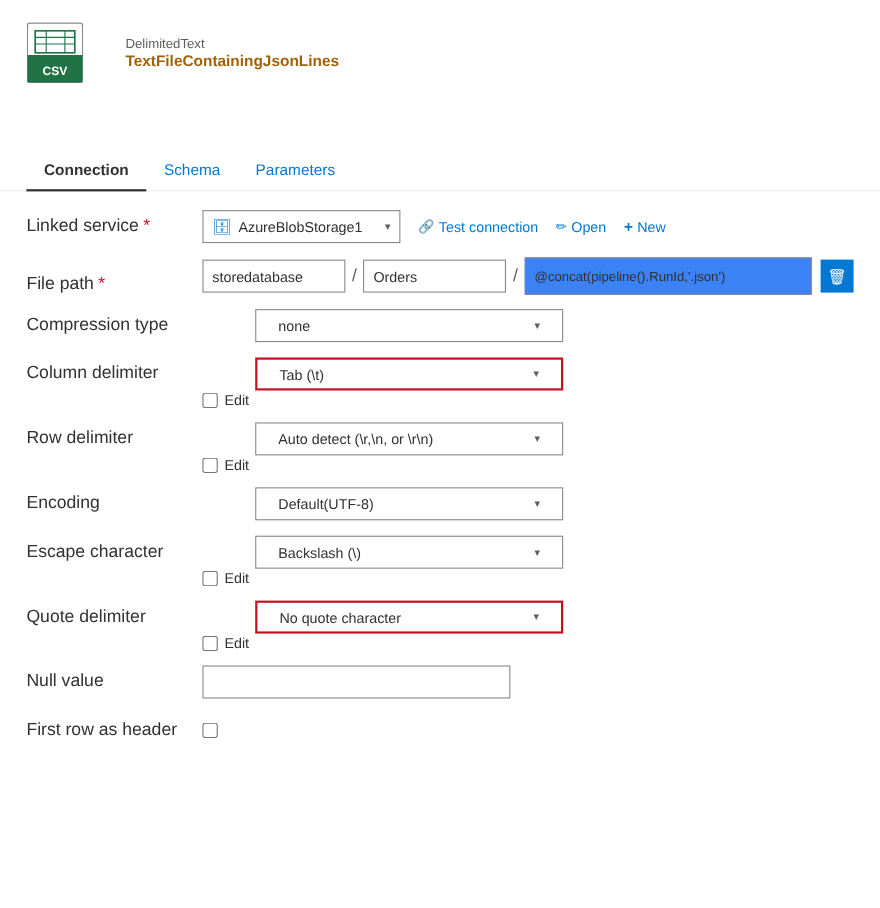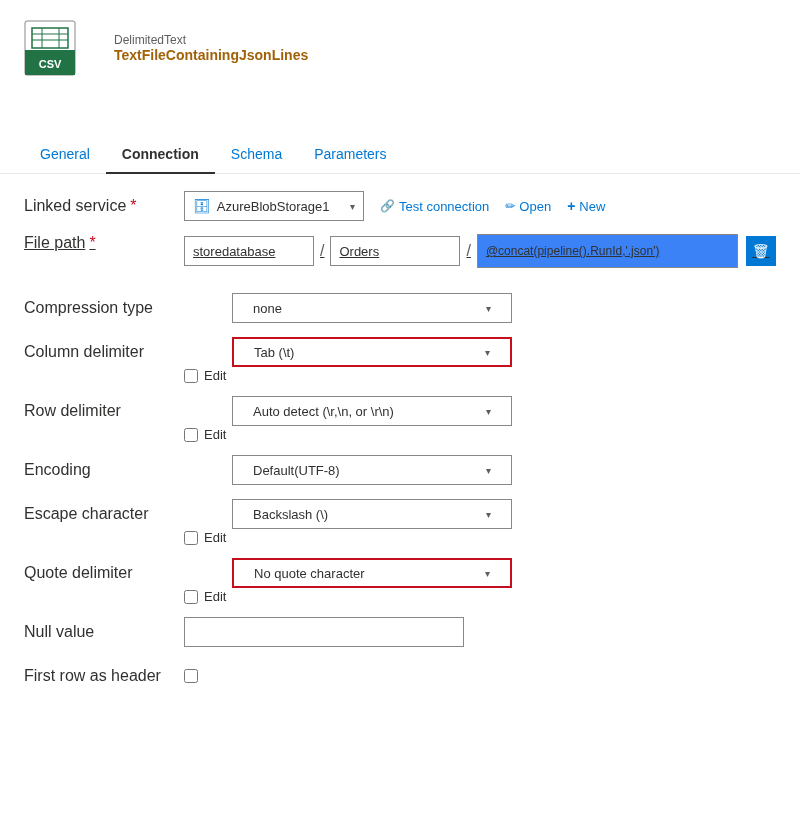--- a/index.html
+++ b/index.html
@@ -145,23 +145,22 @@
       gap: 4px;
       color: #0078d4;
       cursor: pointer;
       font-size: 13px;
       text-decoration: none;
     }
 
     
     .file-path-row {
       display: flex;
-      align-items: flex-start;
-      margin-bottom: 24px;
-      text-decoration: underline;
+      align-items: flex-end;
+      margin-bottom: 12px;
     }
 
     .file-path-controls {
       display: flex;
       align-items: center;
       gap: 4px;
       flex: 1;
     }
 
     .path-input {
@@ -302,21 +301,20 @@
         <rect x="8" y="8" width="36" height="20" fill="none" stroke="#217346" stroke-width="1.5"></rect>
       </svg>
     </div>
     <div class="header-text">
       <span class="header-subtitle">DelimitedText</span>
       <span class="header-title">TextFileContainingJsonLines</span>
     </div>
   </div>
 
   <div class="tabs-container">
-    <div class="tab">General</div>
     <div class="tab active">Connection</div>
     <div class="tab">Schema</div>
     <div class="tab">Parameters</div>
   </div>
 
   <div class="content-area">
 
     <div class="form-row">
       <div class="form-label">
         <span>Linked service</span>

